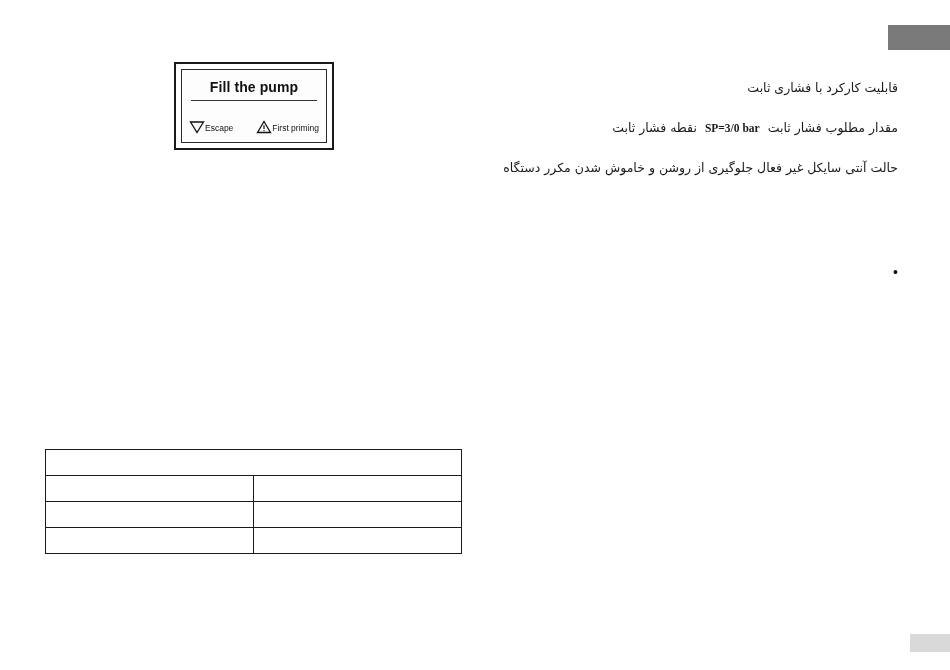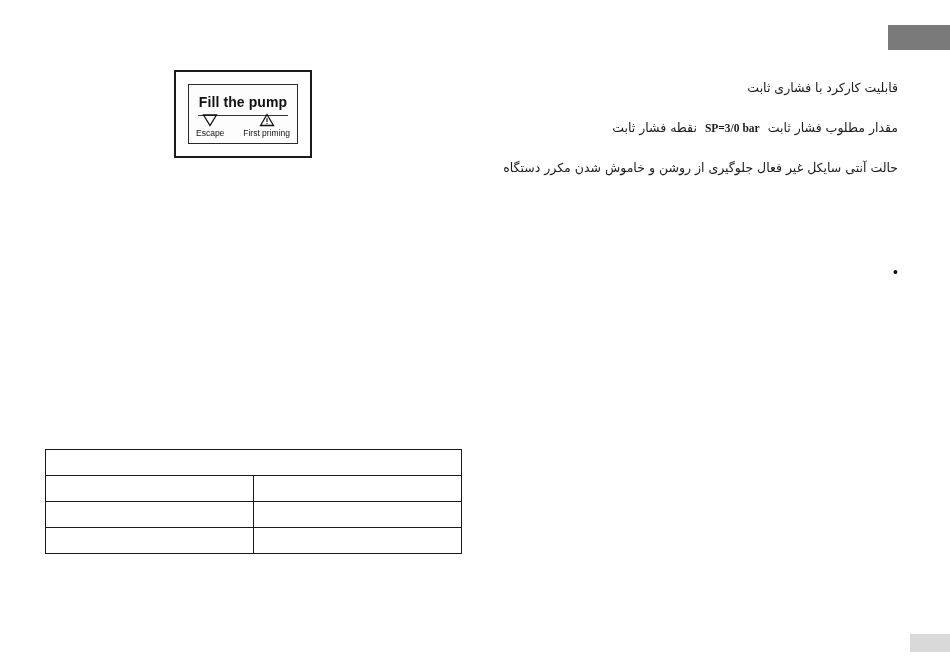--- a/index.html
+++ b/index.html
@@ -31,27 +31,26 @@
     width: 40px;
     height: 18px;
     background: #d9d9d9;
   }
 
   
   .lcd-outer {
     position: absolute;
     left: 174px;
     top: 62px;
-    width: 138px;
+    width: 160px;
     height: 88px;
     border: 2px solid #1a1a1a;
     background: #ffffff;
     box-sizing: border-box;
-    padding: 12px;
-    margin-top: 8px;
+    padding: 5px;
   }
   .lcd-inner {
     width: 100%;
     height: 100%;
     border: 1px solid #2a2a2a;
     box-sizing: border-box;
     position: relative;
     background: #fdfdfd;
   }
   .lcd-title {
@@ -76,21 +75,21 @@
     position: absolute;
     bottom: 6px;
     left: 7px;
     right: 7px;
     display: flex;
     justify-content: space-between;
     align-items: flex-end;
   }
   .lcd-softkey {
     display: flex;
-    flex-direction: column;
+    flex-direction: row;
     align-items: center;
     font-size: 8.5px;
     color: #111;
     text-align: center;
   }
   .lcd-softkey .glyph {
     margin-bottom: 2px;
     line-height: 1;
   }
   .lcd-softkey .label {

